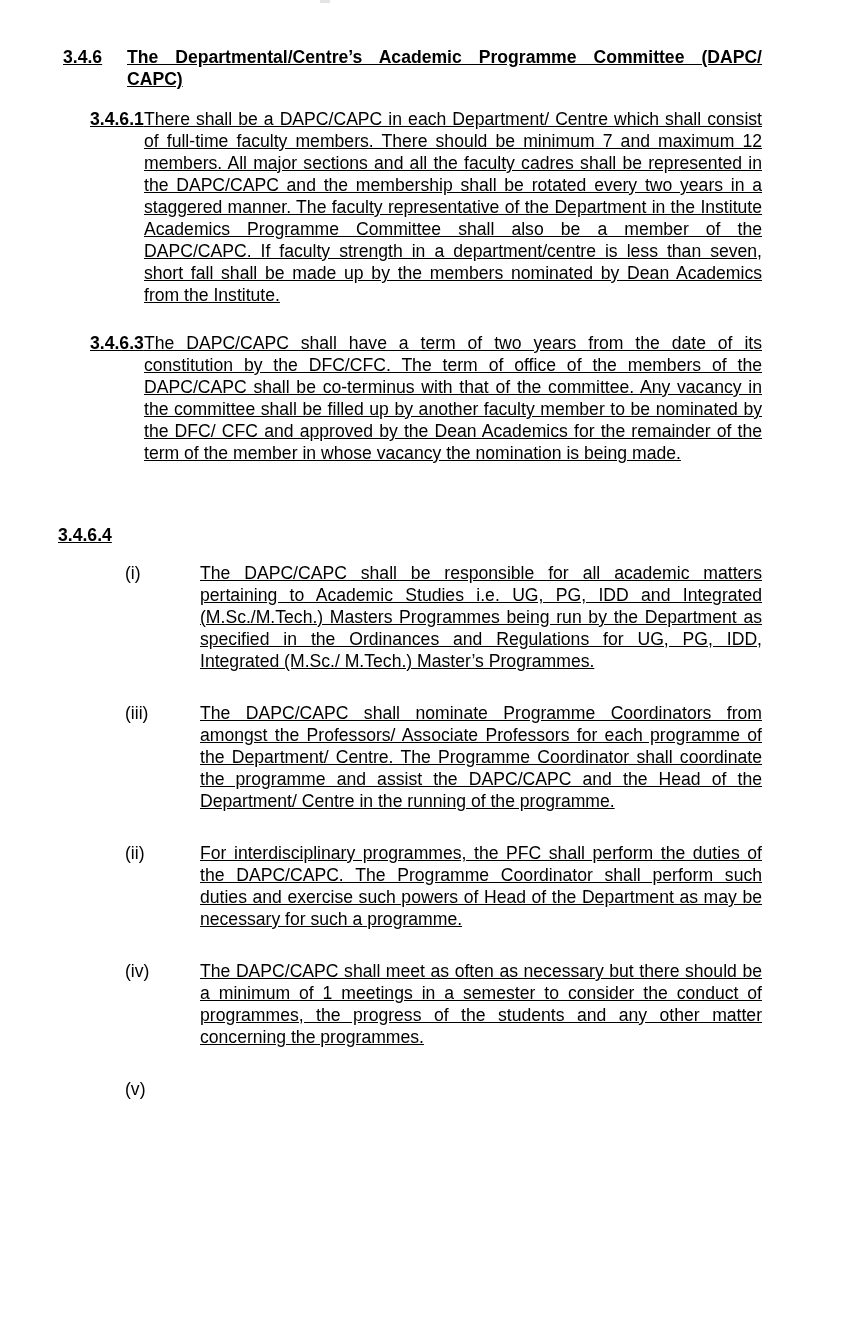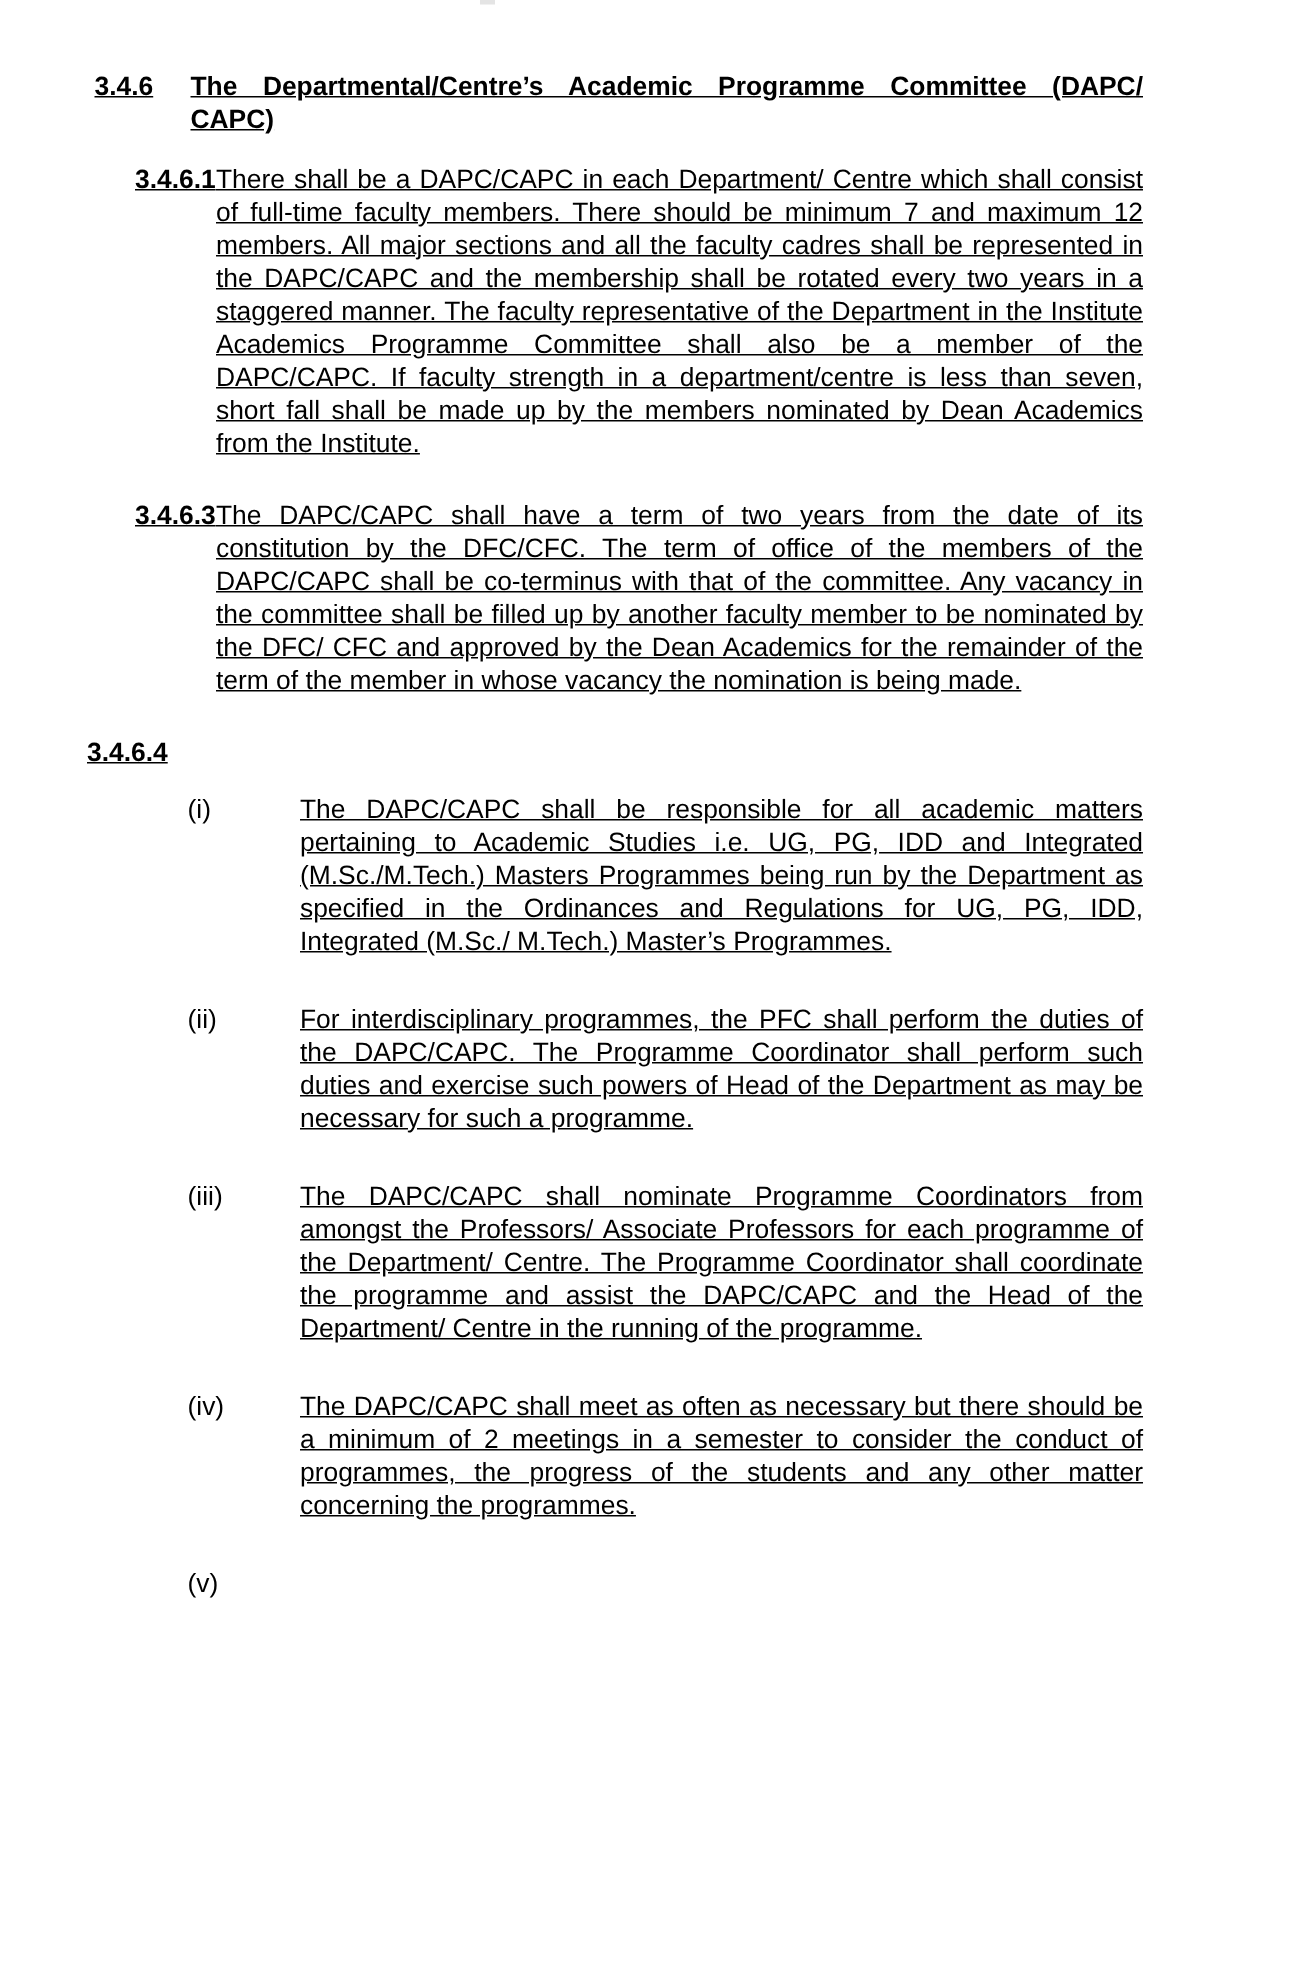--- a/index.html
+++ b/index.html
@@ -48,20 +48,21 @@
     white-space: nowrap;
     flex: 0 0 54px;
   }
   .heading .num {
     flex: 0 0 69px;
     padding-left: 5px;
     box-sizing: border-box;
   }
   .subheading .num {
     flex: 0 0 75px;
+    margin-top: 34px;
   }
   .txt {
     flex: 1 1 auto;
     text-align: justify;
   }
   .bold { font-weight: bold; }
   .heading      { margin-bottom: 18px; }
   .para         { margin-bottom: 26px; margin-left: 32px; }
   .subheading   { margin-bottom: 16px; }
   .list-item {
@@ -110,32 +111,32 @@
     </div>
 
     <div class="list">
 
       <div class="list-item">
         <div class="marker">(i)</div>
         <div class="txt">The DAPC/CAPC shall be responsible for all academic matters pertaining to Academic Studies i.e. UG, PG, IDD and Integrated (M.Sc./M.Tech.) Masters Programmes being run by the Department as specified in the Ordinances and Regulations for UG, PG, IDD, Integrated (M.Sc./ M.Tech.) Master’s Programmes.</div>
       </div>
 
       <div class="list-item">
+        <div class="marker">(iii)</div>
+        <div class="txt">The DAPC/CAPC shall nominate Programme Coordinators from amongst the Professors/ Associate Professors for each programme of the Department/ Centre. The Programme Coordinator shall coordinate the programme and assist the DAPC/CAPC and the Head of the Department/ Centre in the running of the programme.</div>
+      </div>
+
+      <div class="list-item">
         <div class="marker">(ii)</div>
         <div class="txt">For interdisciplinary programmes, the PFC shall perform the duties of the DAPC/CAPC. The Programme Coordinator shall perform such duties and exercise such powers of Head of the Department as may be necessary for such a programme.</div>
       </div>
 
       <div class="list-item">
-        <div class="marker">(iii)</div>
-        <div class="txt">The DAPC/CAPC shall nominate Programme Coordinators from amongst the Professors/ Associate Professors for each programme of the Department/ Centre. The Programme Coordinator shall coordinate the programme and assist the DAPC/CAPC and the Head of the Department/ Centre in the running of the programme.</div>
-      </div>
-
-      <div class="list-item">
         <div class="marker">(iv)</div>
-        <div class="txt">The DAPC/CAPC shall meet as often as necessary but there should be a minimum of 2 meetings in a semester to consider the conduct of programmes, the progress of the students and any other matter concerning the programmes.</div>
+        <div class="txt">The DAPC/CAPC shall meet as often as necessary but there should be a minimum of 1 meetings in a semester to consider the conduct of programmes, the progress of the students and any other matter concerning the programmes.</div>
       </div>
 
       <div class="list-item">
         <div class="marker">(v)</div>
       </div>
 
 
     </div>
 
   </div>

